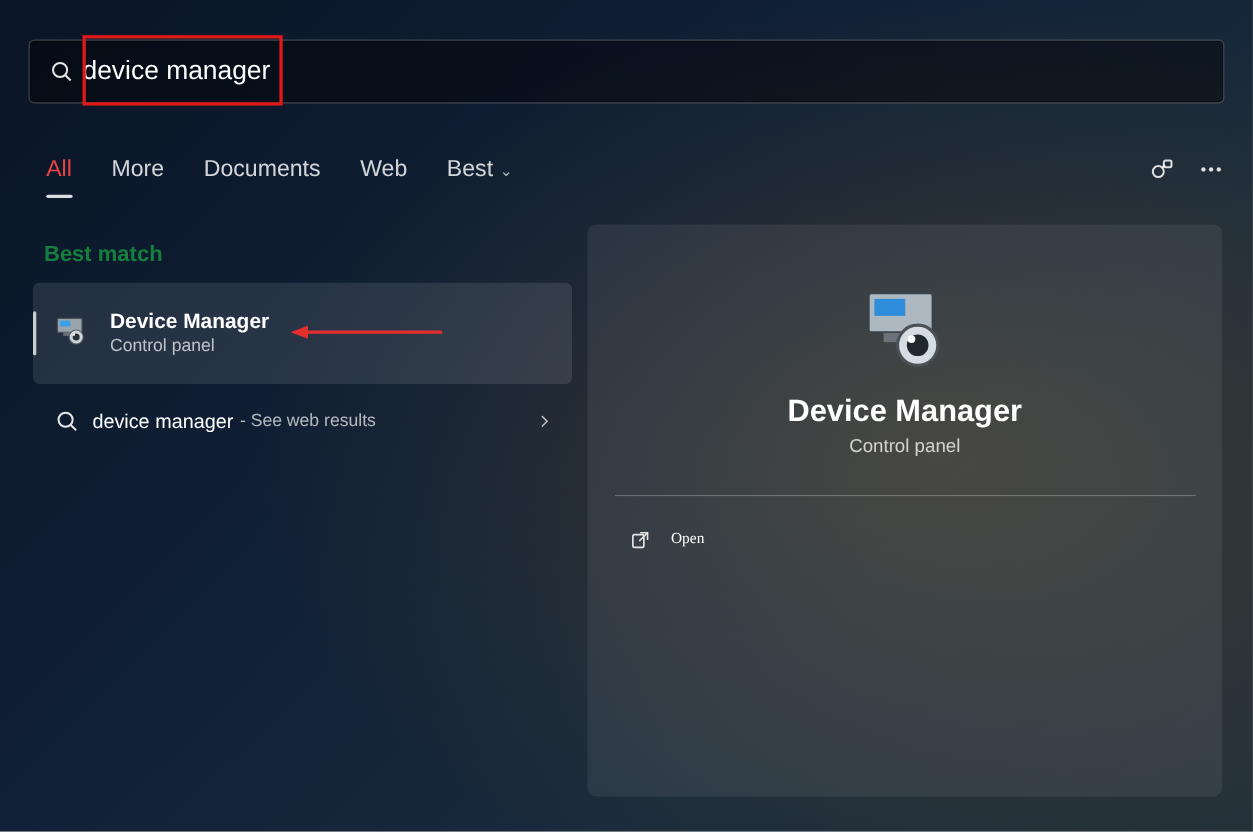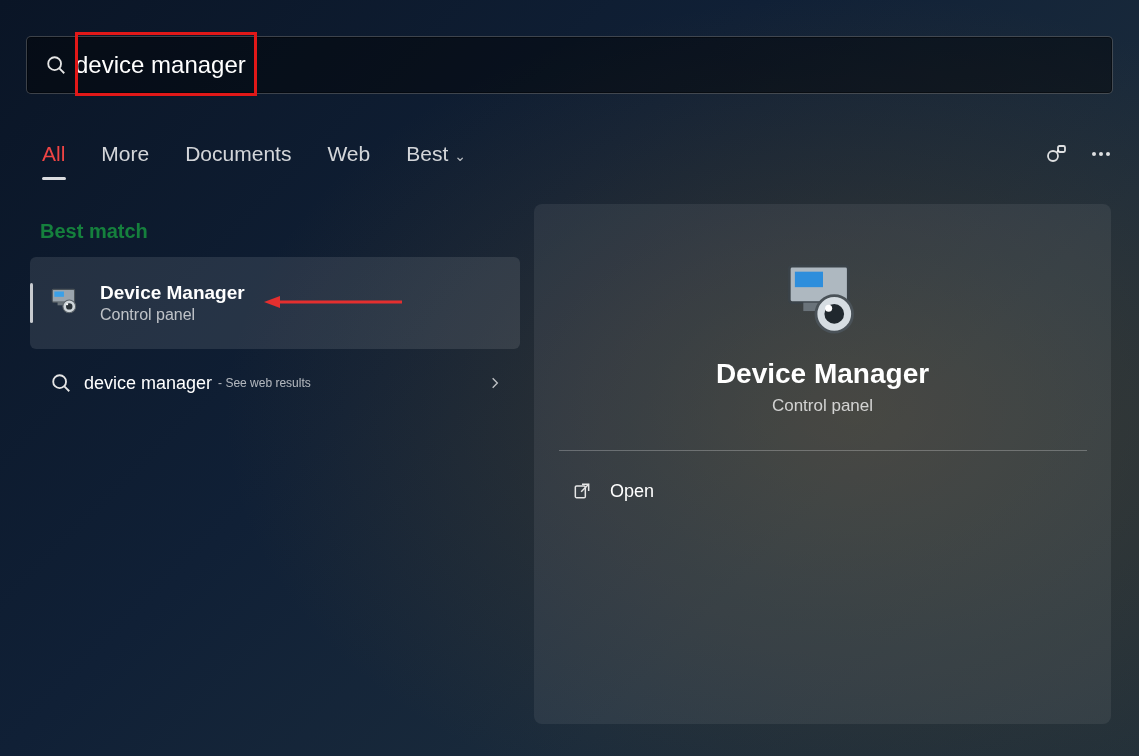--- a/index.html
+++ b/index.html
@@ -66,39 +66,39 @@
   }
   .dm-icon-s { width: 34px; height: 34px; margin-left: 12px; margin-right: 18px; flex-shrink:0; }
   .best-text .t1 { font-size: 19px; font-weight: 600; color: #fff; }
   .best-text .t2 { font-size: 16px; color: rgba(255,255,255,0.7); margin-top: 2px; }
 
   .web-item {
     display: flex; align-items: center; height: 56px; padding: 0 18px 0 20px;
     border-radius: 6px; cursor: pointer; margin-top: 6px;
   }
   .web-item .lbl { font-size: 18px; color:#fff; margin-left: 12px; }
-  .web-item .sub { font-size: 12px; color: rgba(255,255,255,0.68); margin-left: 6px; }
+  .web-item .sub { font-size: 16px; color: rgba(255,255,255,0.68); margin-left: 6px; }
   .web-item .chevr { margin-left: auto; color: rgba(255,255,255,0.7); }
 
   
   .preview {
     position: absolute; left: 534px; top: 204px; width: 577px; height: 520px;
     background: rgba(255,255,255,0.07); border-radius: 8px;
     display: flex; flex-direction: column; align-items: center; padding-top: 56px;
   }
   .dm-icon-l { width: 90px; height: 74px; }
   .preview-title { font-size: 28px; font-weight: 600; margin-top: 24px; color:#fff; }
   .preview-sub { font-size: 17px; color: rgba(255,255,255,0.76); margin-top: 6px; }
   .preview-divider { width: 528px; height: 1px; background: rgba(255,255,255,0.25); margin-top: 34px; }
   .preview-actions { width: 100%; padding: 12px 24px 0 24px; }
   .action {
     display: flex; align-items: center; height: 56px; border-radius: 6px; cursor: pointer;
     padding: 0 14px;
   }
-  .action span.txt { font-size: 18px; margin-left: 18px; color: #fff; }
+  .action span.txt { font-size: 14px; margin-left: 18px; color: #fff; font-family: Liberation Serif, serif; }
 
   svg { display:block; }
 </style>
 </head>
 <body>
 
 <div class="search-wrap">
   <span class="search-icon">
     <svg width="22" height="22" viewBox="0 0 24 24" fill="none" stroke="currentColor" stroke-width="2">
       <circle cx="10.5" cy="10.5" r="7"></circle>

